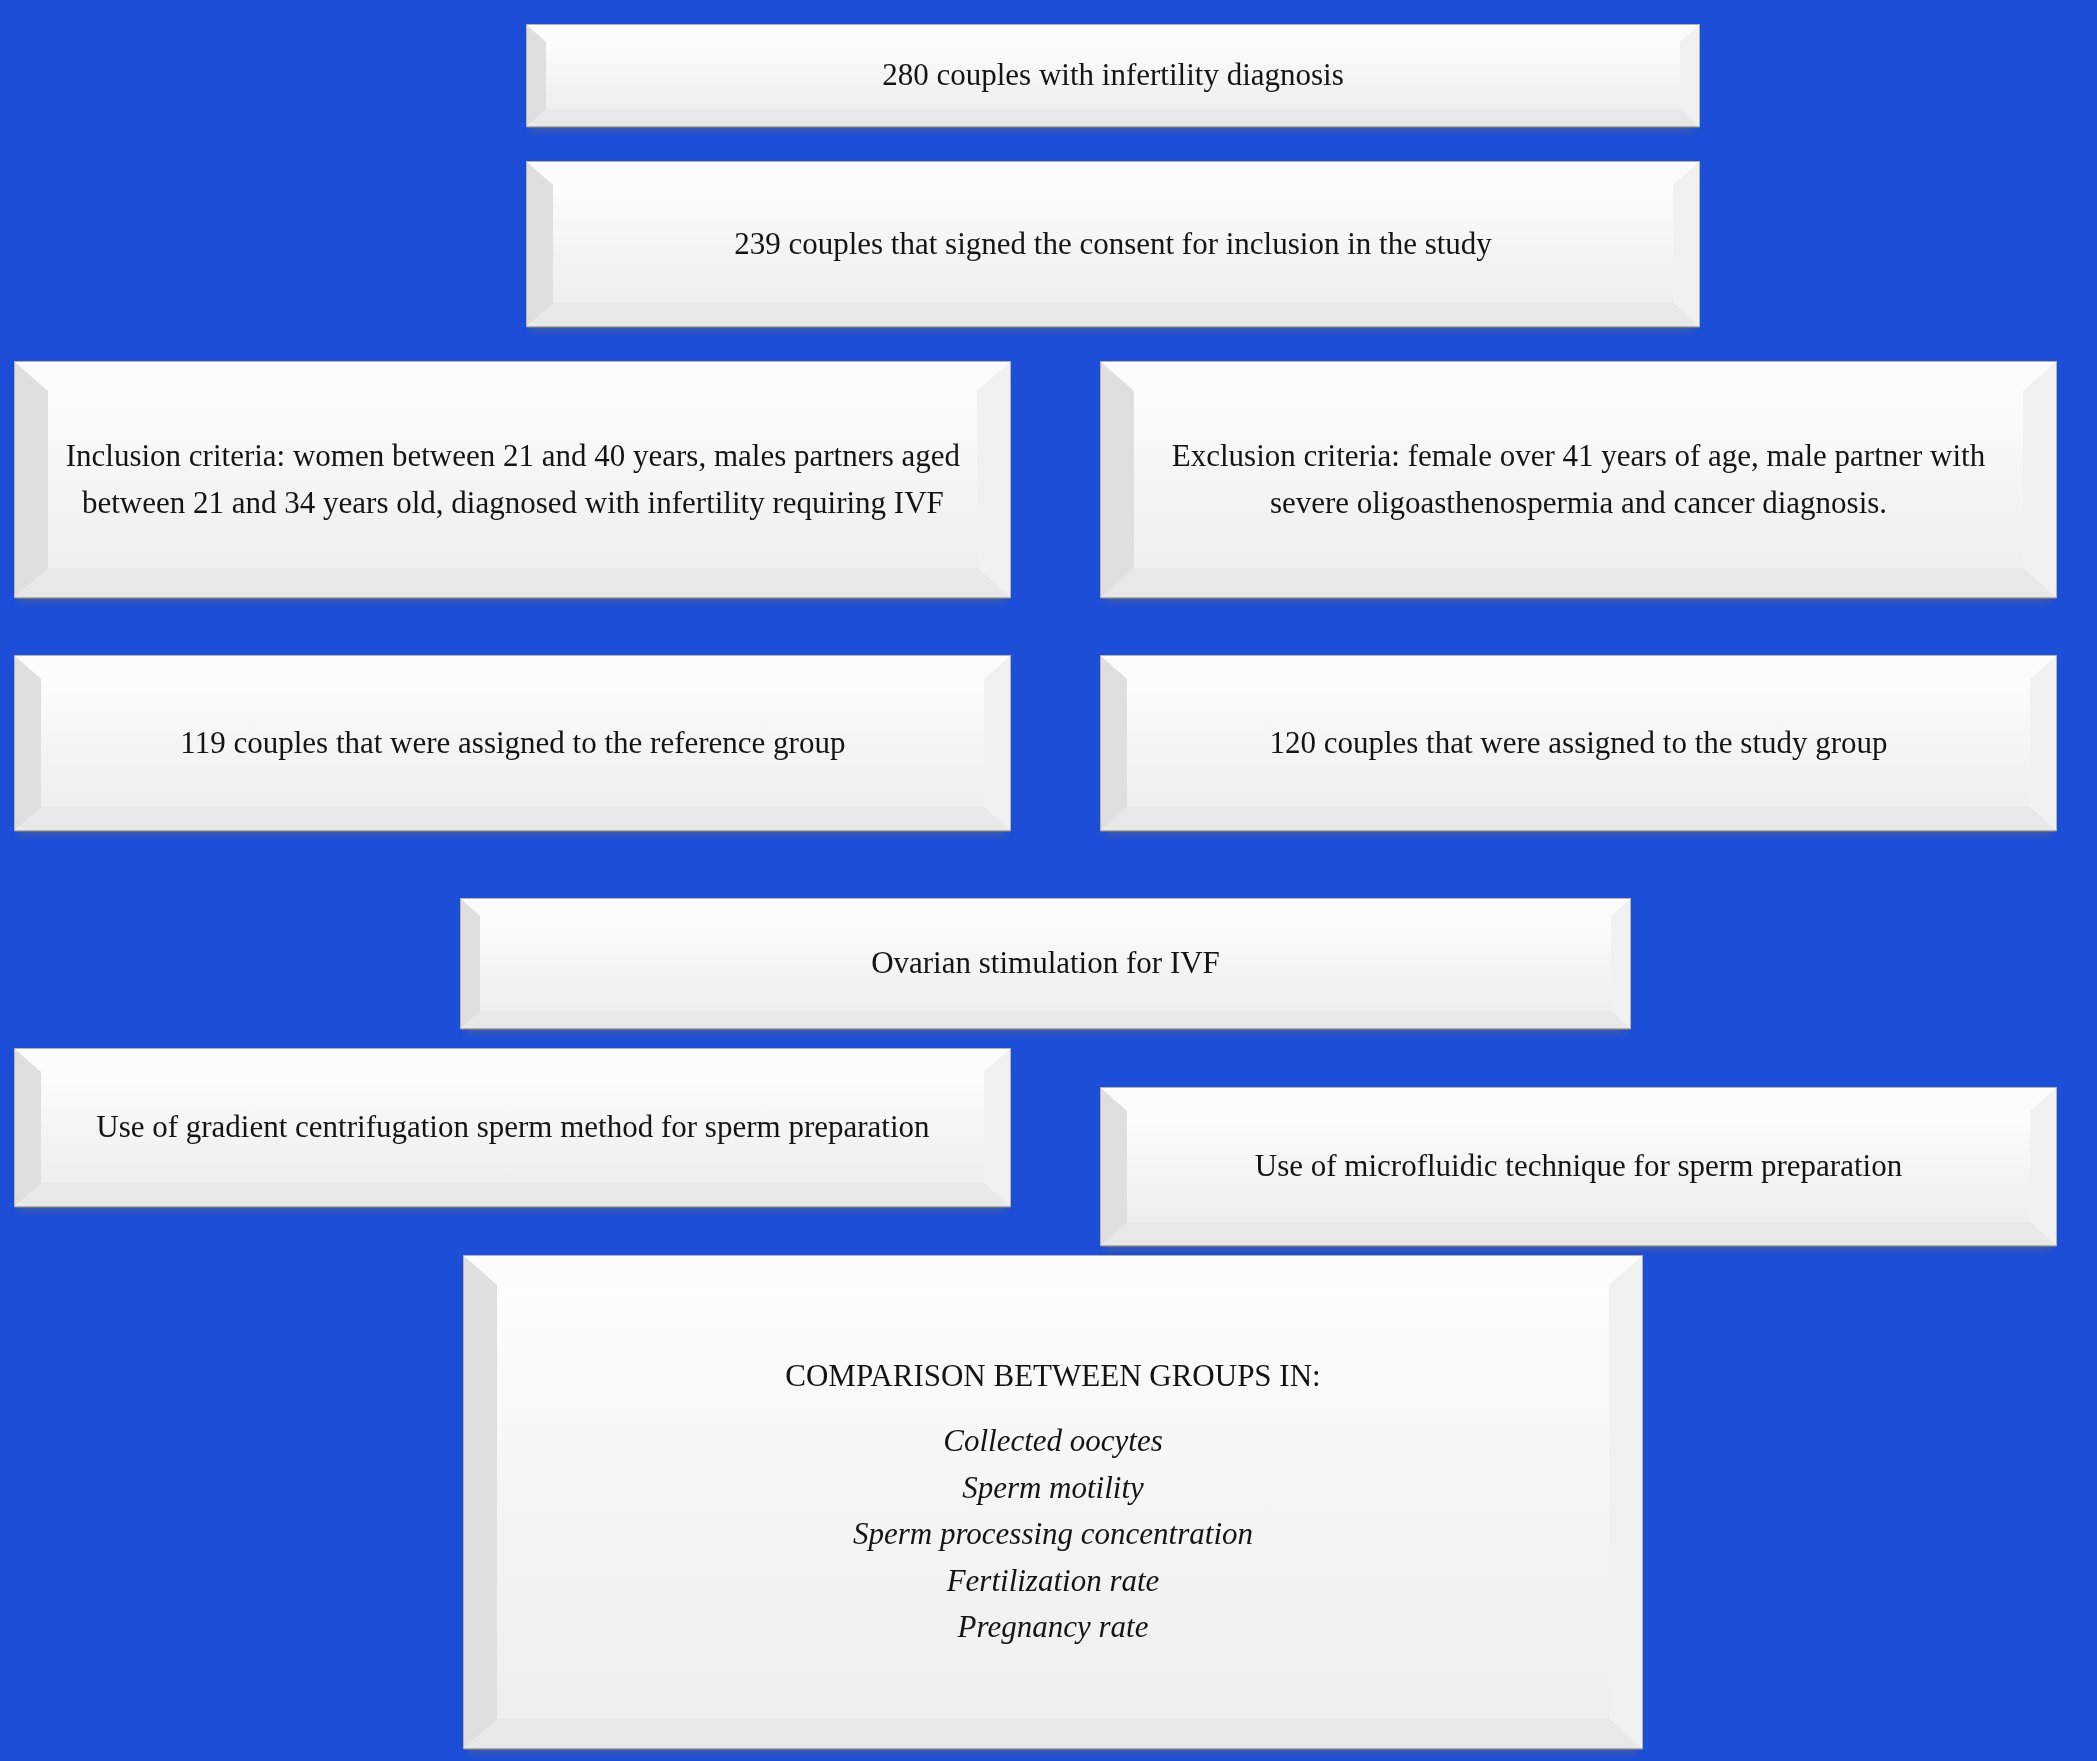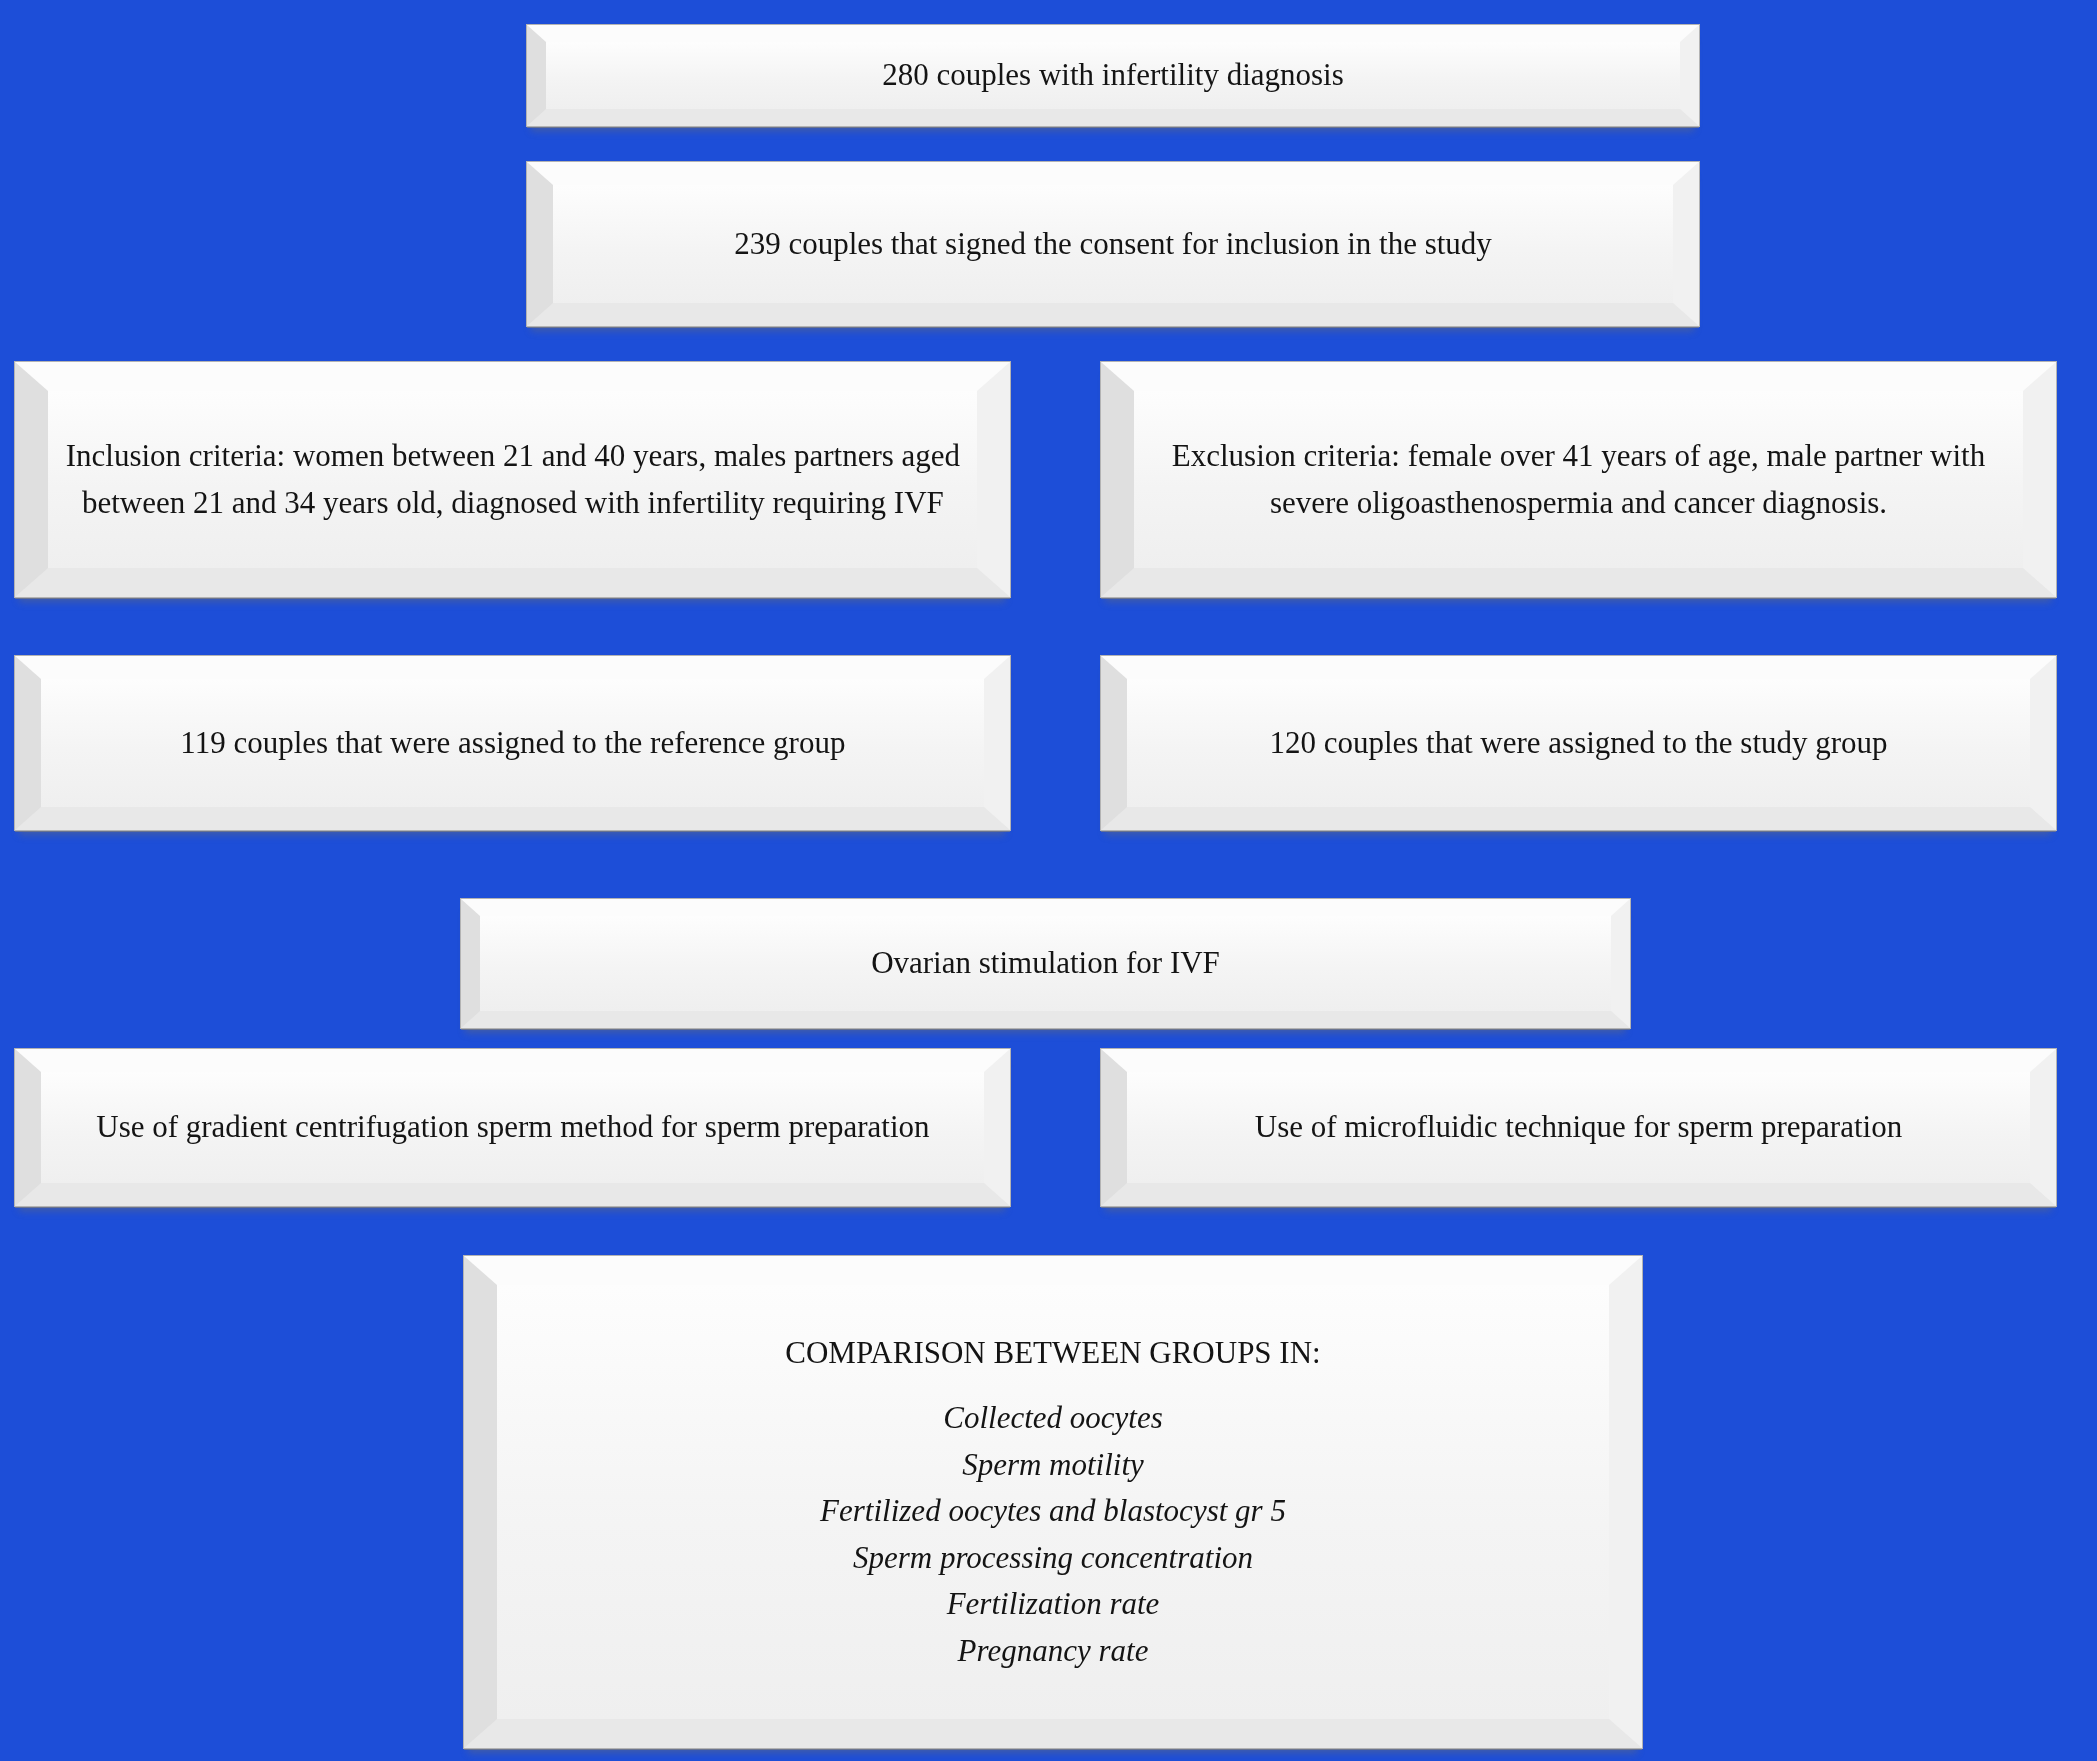--- a/index.html
+++ b/index.html
@@ -40,21 +40,21 @@
   }
   
   .b1 {left:527px; top:24.6px;   width:1172px; height:101px;}
   .b2 {left:527px; top:162px;  width:1172px; height:164px;}
   .b3 {left:15.4px;  top:362px;  width:995px; height:235px;}
   .b4 {left:1101px;top:362px;  width:955px; height:235px;}
   .b5 {left:15.4px;  top:656px; width:995px; height:174px;}
   .b6 {left:1101px;top:656px; width:955px; height:174px;}
   .b7 {left:461px; top:899px; width:1169px; height:129px;}
   .b8 {left:15.4px;  top:1049px; width:995px; height:157px;}
-  .b9 {left:1101px;top:1049px; width:955px; height:157px;font-family:Liberation Serif, serif;}
+  .b9 {left:1101px;top:1088px; width:955px; height:157px;font-family:Liberation Serif, serif;}
   .b10{left:464px; top:1256px; width:1178px; height:492px; flex-direction:column;}
   .b10 .comparison-title{margin-bottom:18.5px;}
   .b10 .comparison-item{margin:0;font-style:italic;}
 </style>
 </head>
 <body>
 
 <div class="canvas">
 
   <div class="bevel sm b1">
@@ -90,20 +90,19 @@
   </div>
 
   <div class="bevel md b9">
     <span class="box-text">Use of microfluidic technique for sperm preparation</span>
   </div>
 
   <div class="bevel lg b10">
     <div class="box-text comparison-title">COMPARISON BETWEEN GROUPS IN:</div>
     <div class="box-text comparison-item">Collected oocytes</div>
     <div class="box-text comparison-item">Sperm motility</div>
-    <div class="box-text comparison-item">Fertilized oocytes and blastocyst gr 5</div>
     <div class="box-text comparison-item">Sperm processing concentration</div>
     <div class="box-text comparison-item">Fertilization rate</div>
     <div class="box-text comparison-item">Pregnancy rate</div>
   </div>
 
 </div>
 
 
 </body></html>

